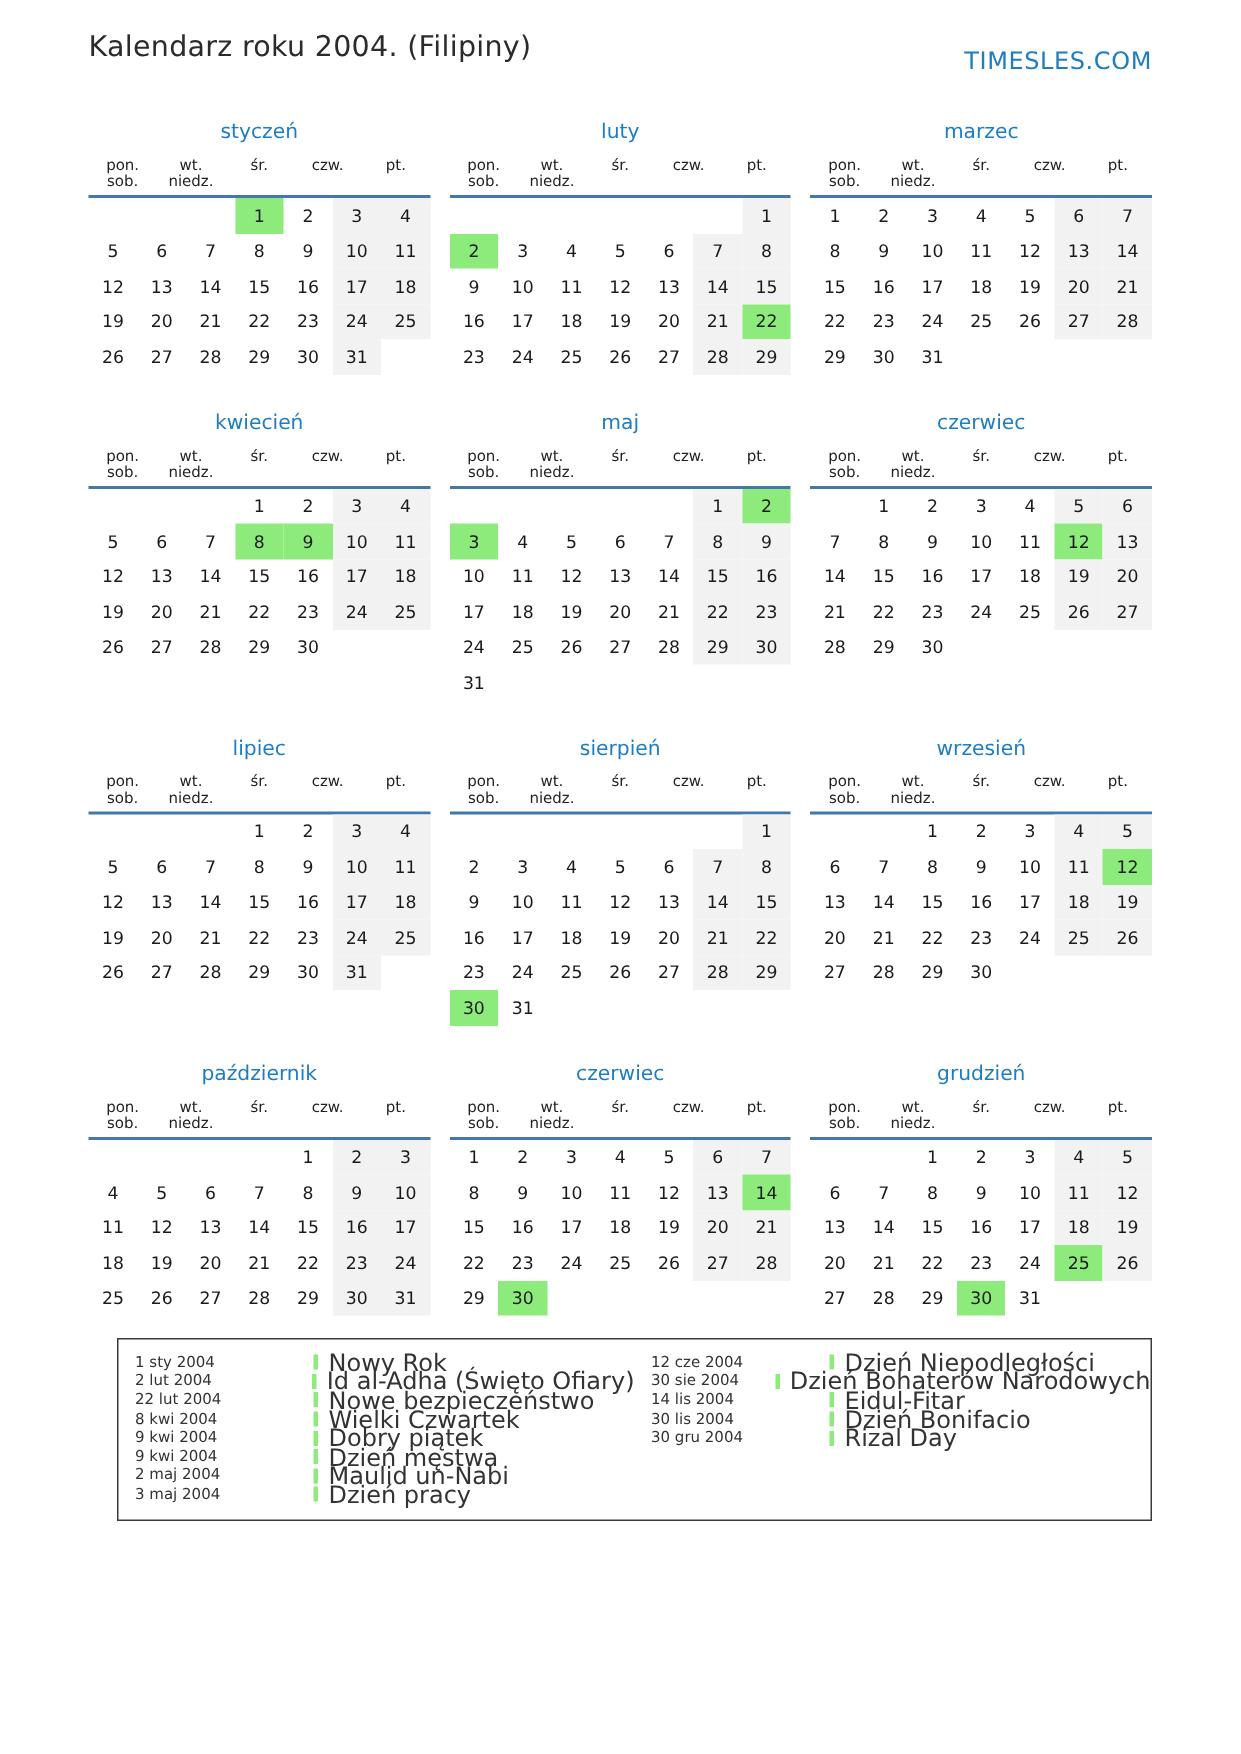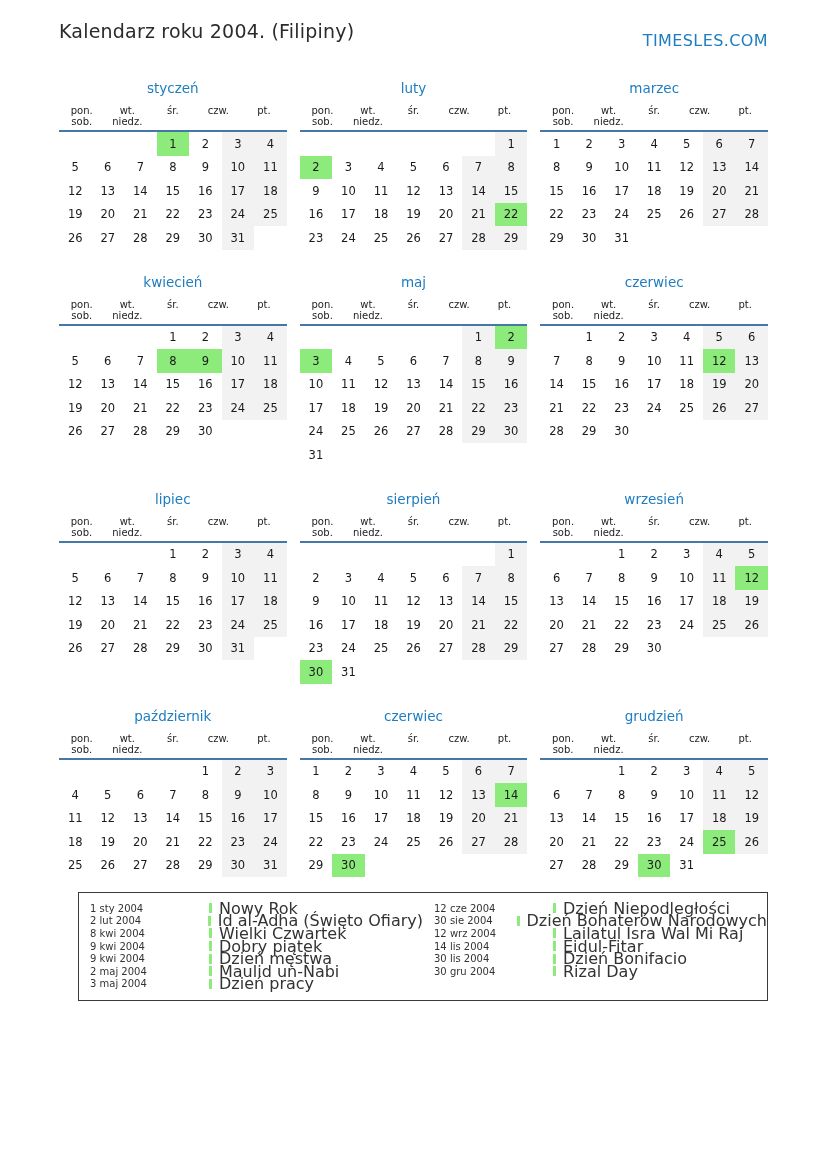--- a/index.html
+++ b/index.html
@@ -686,20 +686,25 @@
           <span class="ldate">1 sty 2004</span>
           <span class="lbar"></span>
           <span class="lname">Nowy Rok</span>
         </div>
         <div class="lrow">
           <span class="ldate">2 lut 2004</span>
           <span class="lbar"></span>
           <span class="lname">Id al-Adha (Święto Ofiary)</span>
         </div>
         <div class="lrow">
+          <span class="ldate">22 lut 2004</span>
+          <span class="lbar"></span>
+          <span class="lname">Nowe bezpieczeństwo</span>
+        </div>
+        <div class="lrow">
           <span class="ldate">8 kwi 2004</span>
           <span class="lbar"></span>
           <span class="lname">Wielki Czwartek</span>
         </div>
         <div class="lrow">
           <span class="ldate">9 kwi 2004</span>
           <span class="lbar"></span>
           <span class="lname">Dobry piątek</span>
         </div>
         <div class="lrow">
@@ -721,25 +726,20 @@
     <div class="legend-col" id="legend-right">
         <div class="lrow">
           <span class="ldate">12 cze 2004</span>
           <span class="lbar"></span>
           <span class="lname">Dzień Niepodległości</span>
         </div>
         <div class="lrow">
           <span class="ldate">30 sie 2004</span>
           <span class="lbar"></span>
           <span class="lname">Dzień Bohaterów Narodowych</span>
-        </div>
-        <div class="lrow">
-          <span class="ldate">12 wrz 2004</span>
-          <span class="lbar"></span>
-          <span class="lname">Lailatul Isra Wal Mi Raj</span>
         </div>
         <div class="lrow">
           <span class="ldate">14 lis 2004</span>
           <span class="lbar"></span>
           <span class="lname">Eidul-Fitar</span>
         </div>
         <div class="lrow">
           <span class="ldate">30 lis 2004</span>
           <span class="lbar"></span>
           <span class="lname">Dzień Bonifacio</span>

